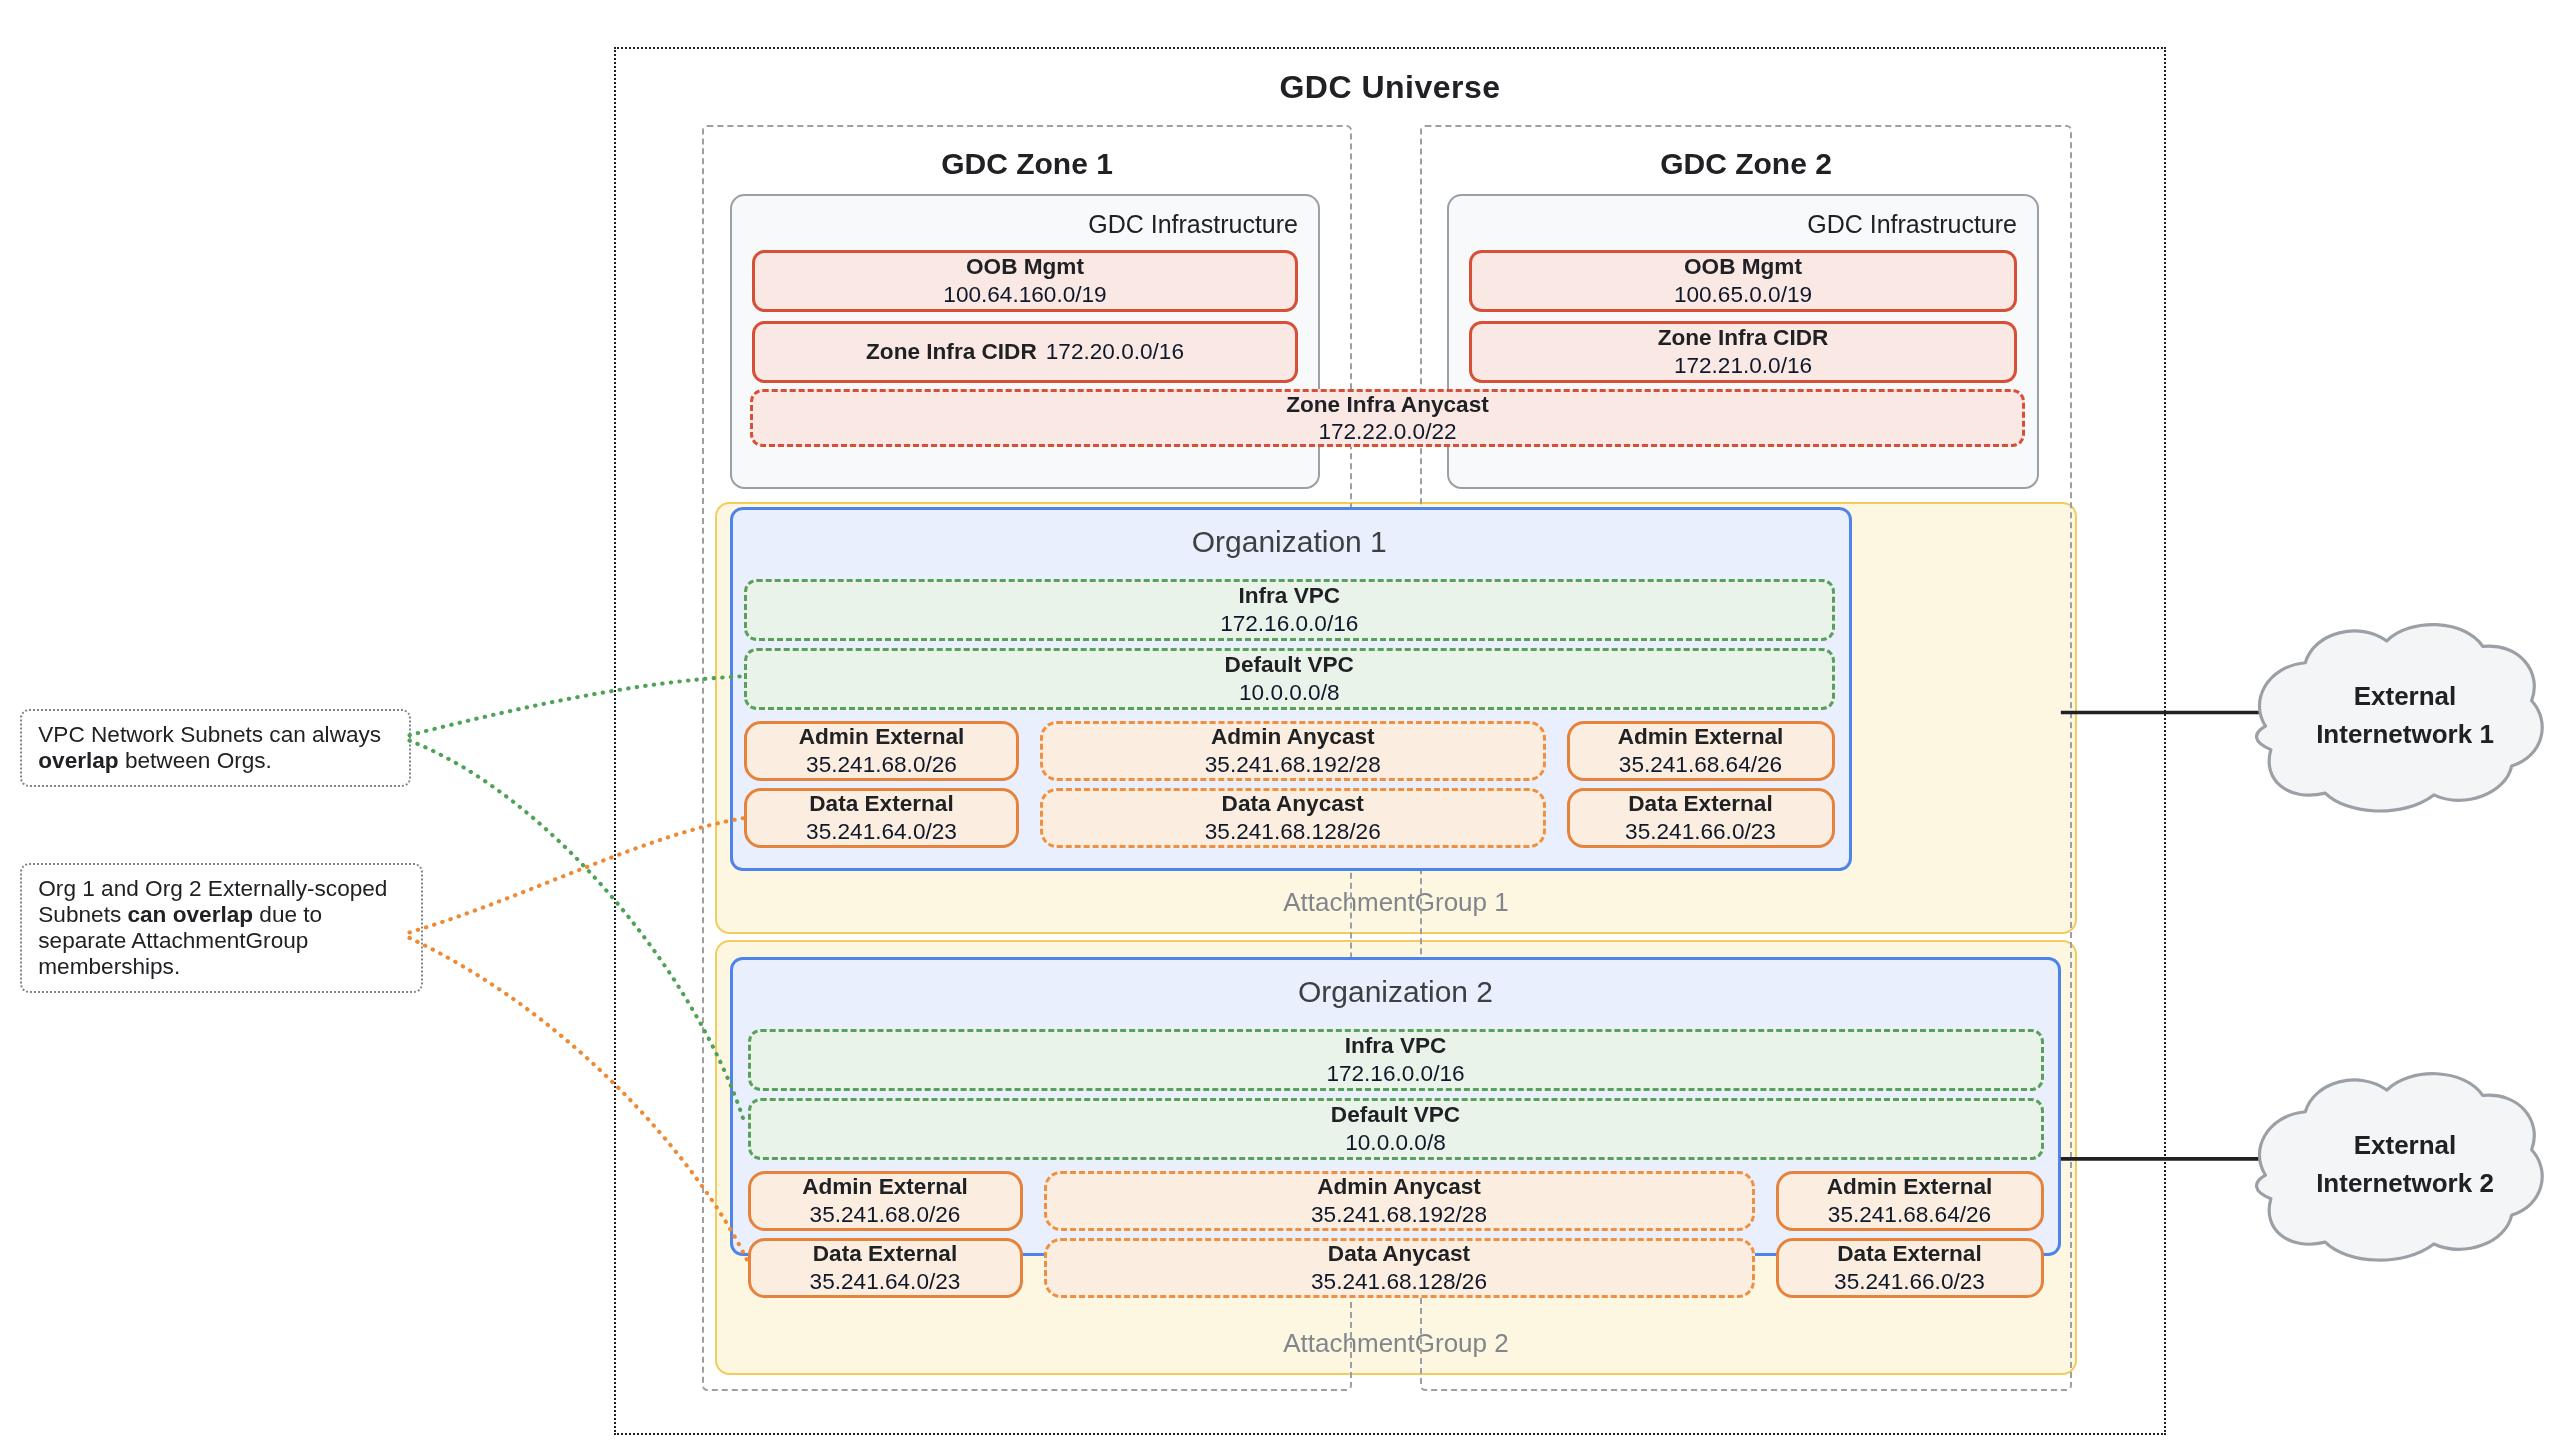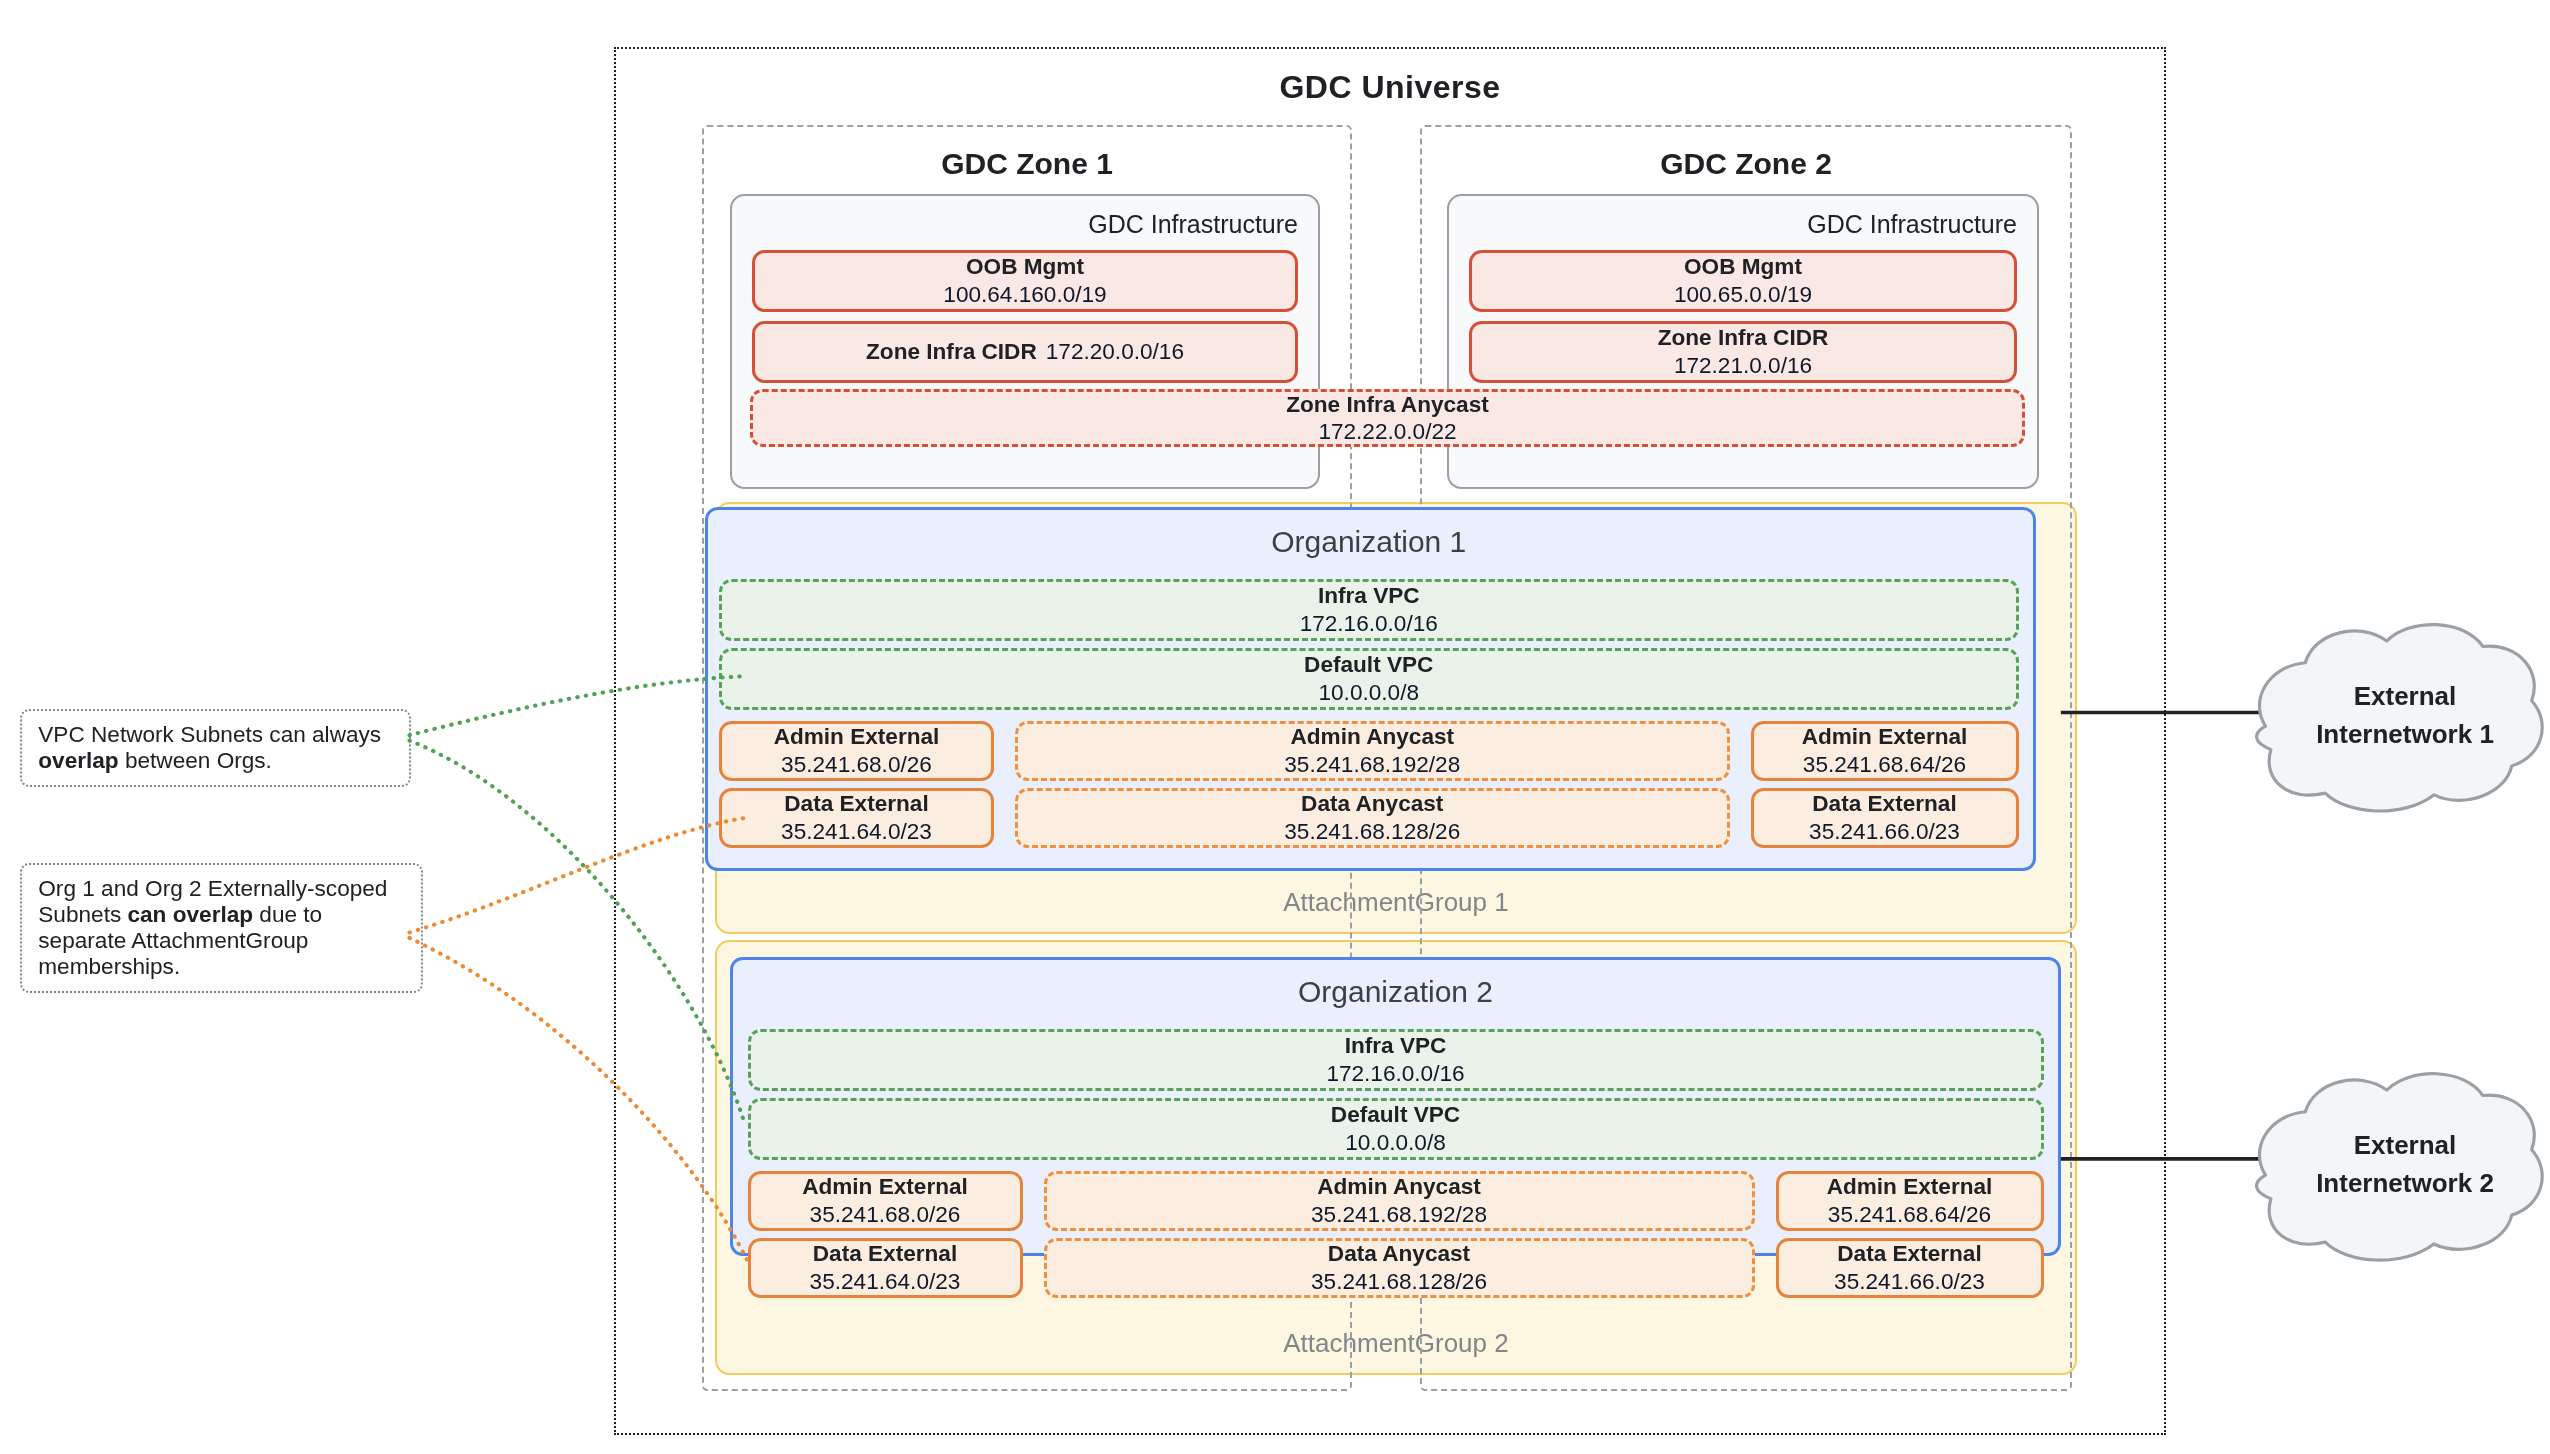--- a/index.html
+++ b/index.html
@@ -33,21 +33,21 @@
   .orange-dashed{ background:#FBEEE0; border:3.6px dashed #EE8F41; }
   .box-label { font-size:22.6px; font-weight:bold; color:#202124; }
   .box-value { font-size:22.6px; color:#0f172a; }
 
   
   .ag { background:#FDF7E2; border:2.7px solid #F2CC5D; border-radius:14.5px; z-index:1; }
   .ag-label { position:absolute; left:0; right:0; bottom:14.5px; text-align:center; font-size:26px; color:#80868B; }
   .org { background:#E9EFFC; border:3.6px solid #4E83EA; border-radius:12.7px; padding:0 14.5px; box-sizing:border-box; z-index:5; }
   .org-title { font-size:30px; color:#3C4043; text-align:center; margin-top:14.5px; height:34px; }
   .subnet-grid { display:grid; grid-template-columns:275px 1fr 268px; column-gap:21px; row-gap:7.2px; margin-top:11px; }
-  .subnet { height:60px; }
+  .subnet { height:60px;border-radius:17px; }
 
   
   .note {
     border:2.7px dotted #80868B; border-radius:9px; padding:11px 16.3px; box-sizing:border-box;
     font-size:22.6px; line-height:26px; color:#202124; background:#ffffff; z-index:6;
   }
   .note b { font-weight:bold; }
 
   
   .overlay { left:0; top:0; z-index:7; pointer-events:none; }
@@ -100,21 +100,21 @@
       <div class="box-label">Zone Infra CIDR</div>
       <div class="box-value">172.21.0.0/16</div>
     </div>
   </div>
 
   <div class="abs pill red-dashed" style="left:750px; top:389px; width:1275px; height:58px; z-index:4; line-height:27px;">
     <div class="box-label">Zone Infra Anycast</div>
     <div class="box-value">172.22.0.0/22</div>
   </div>
 
-  <div class="abs org" style="left:705px; top:507px; width:1331px; height:364px;padding-left:11px;">
+  <div class="abs org" style="left:730px; top:507px; width:1122px; height:364px;padding-left:11px;">
     <div class="org-title">Organization 1</div>
     <div class="pill green-dashed" style="height:62px; margin-top:20px;">
       <div class="box-label">Infra VPC</div>
       <div class="box-value">172.16.0.0/16</div>
     </div>
     <div class="pill green-dashed" style="height:62px; margin-top:7.2px;">
       <div class="box-label">Default VPC</div>
       <div class="box-value">10.0.0.0/8</div>
     </div>
     <div class="subnet-grid">

